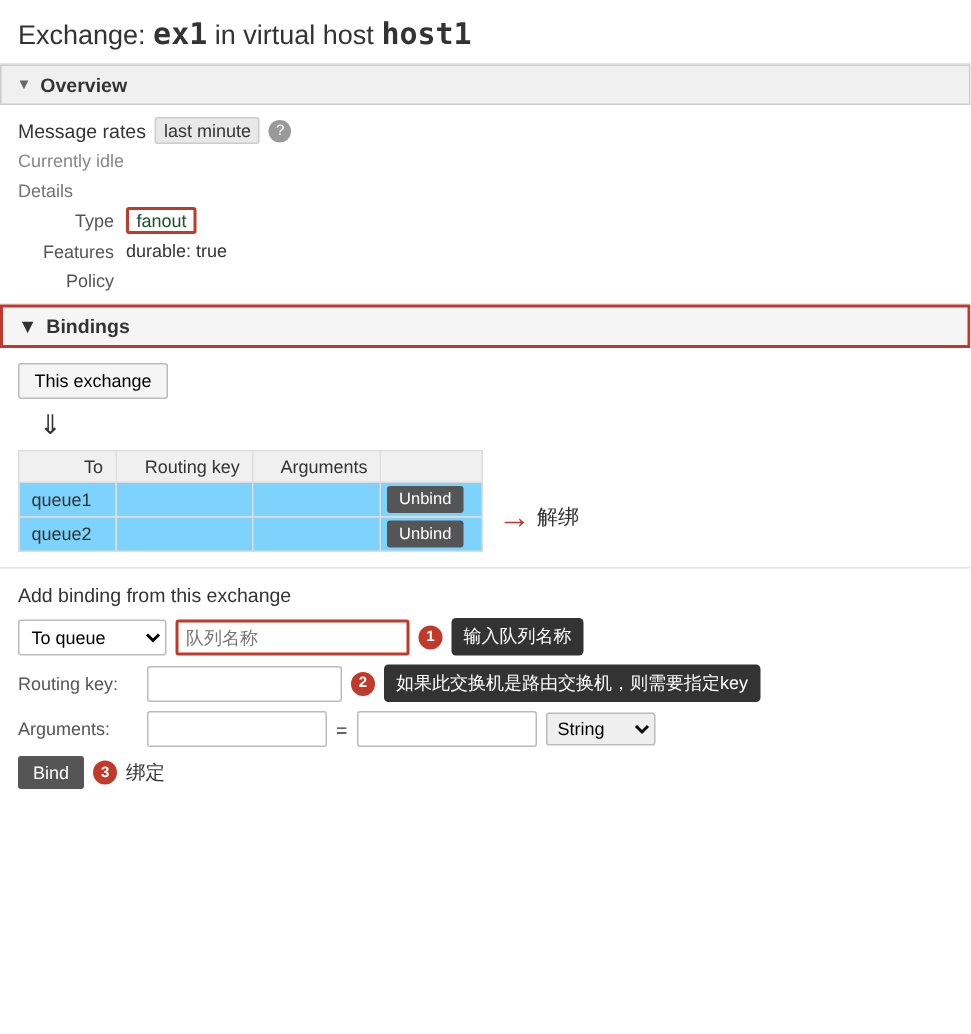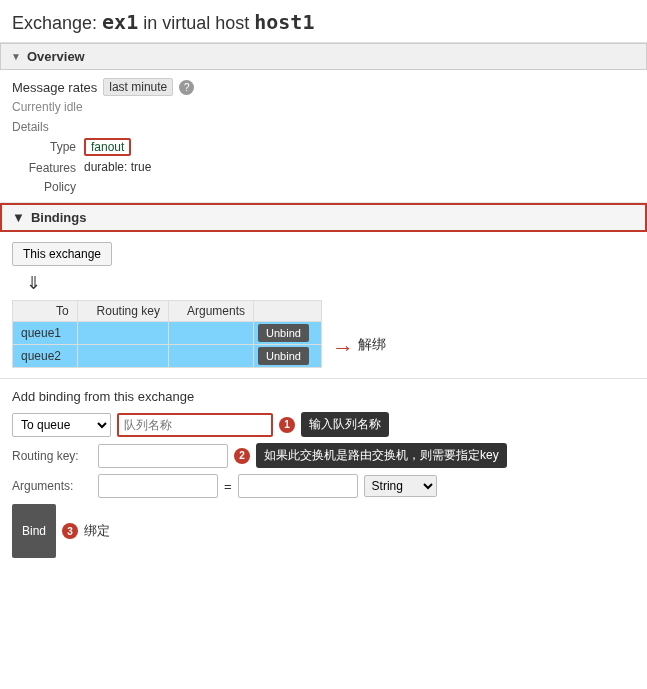--- a/index.html
+++ b/index.html
@@ -227,21 +227,21 @@
       align-items: center;
       justify-content: center;
       font-size: 10px;
       font-weight: bold;
     }
     .bind-btn {
       background: #555;
       color: #fff;
       border: none;
       border-radius: 2px;
-      padding: 20px 10px;
+      padding: 4px 10px;
       font-size: 12px;
       cursor: pointer;
     }
     .bind-label-cn {
       font-size: 13px;
       color: #333;
     }
     .equals-sign {
       font-size: 13px;
     }

